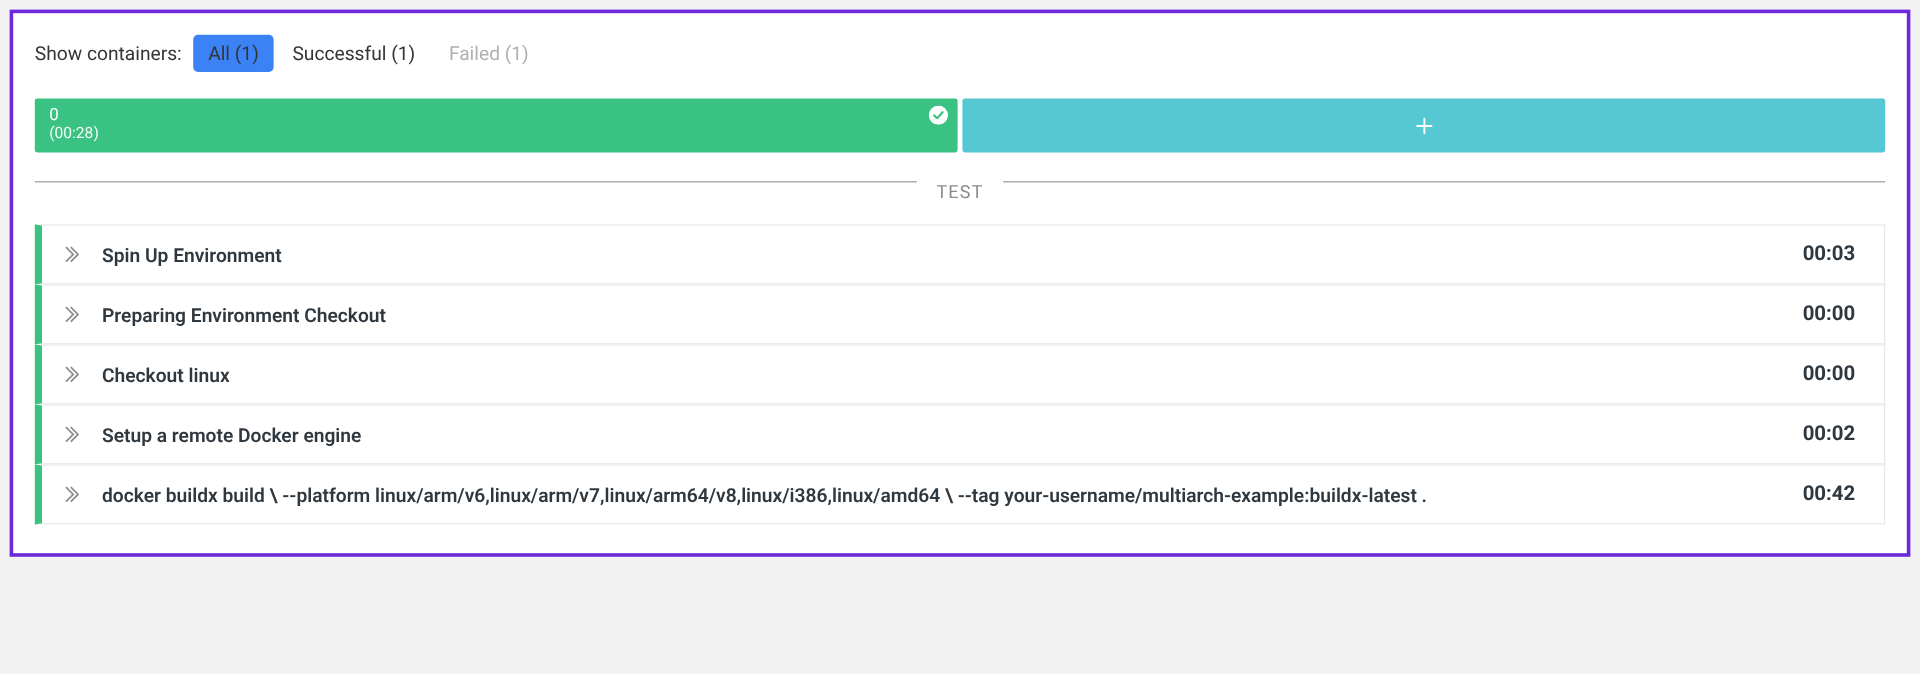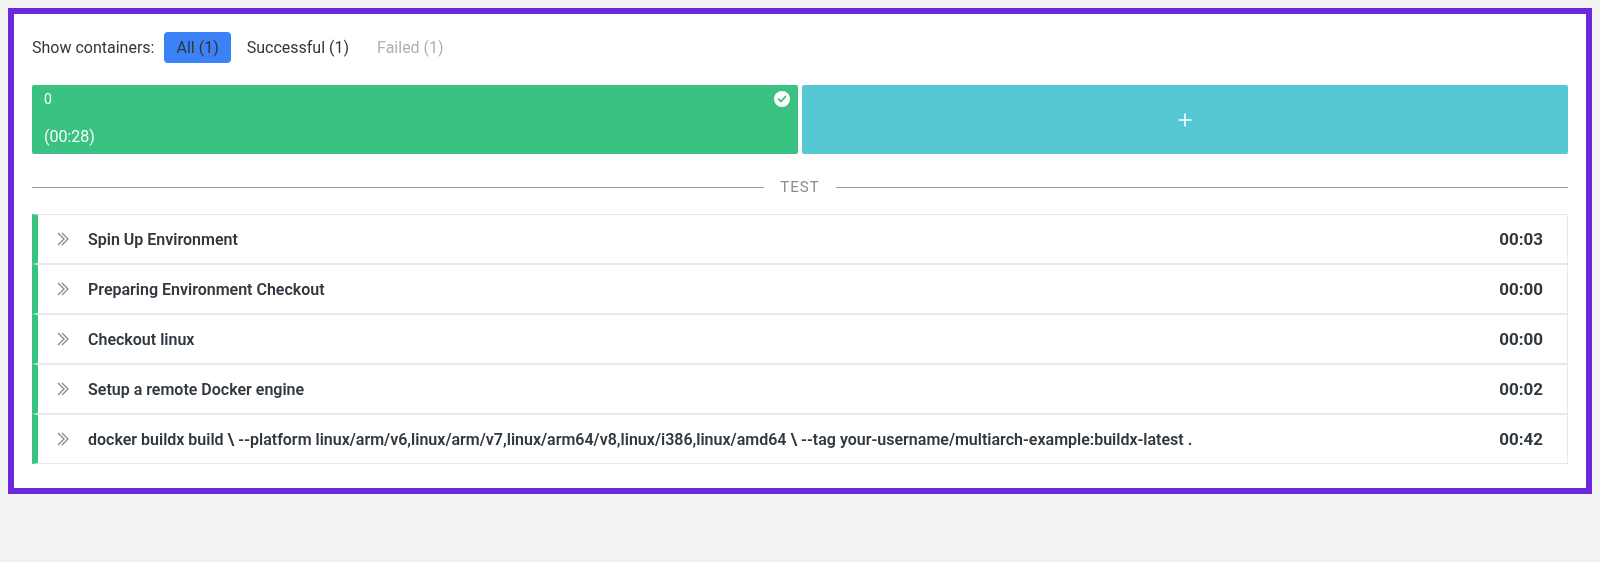--- a/index.html
+++ b/index.html
@@ -3,21 +3,21 @@
   <meta charset="utf-8">
   <style>
     * { box-sizing: border-box; margin: 0; padding: 0; }
     body { 
       background: #f2f2f2; 
       font-family: -apple-system, BlinkMacSystemFont, "Segoe UI", Roboto, Helvetica, Arial, sans-serif;
       padding: 8px;
     }
     .panel {
       background: #ffffff;
-      border: 6px solid #6d28d9;
+      border: 3px solid #6d28d9;
       padding: 18px 18px 24px 18px;
       width: 100%;
     }
     .filter-row {
       display: flex;
       align-items: center;
       gap: 4px;
       margin-bottom: 22px;
       font-size: 16px;
       color: #343537;
@@ -41,41 +41,40 @@
     .box-green {
       position: relative;
       flex: 1 1 50%;
       background: #39c281;
       color: #ffffff;
       padding: 6px 12px 8px 12px;
       font-size: 14px;
       border-radius: 2px;
     }
     .box-green .idx { font-size: 14px; }
-    .box-green .dur { font-size: 16px; opacity: 0.95; margin-top: 20px; }
+    .box-green .dur { font-size: 13px; opacity: 0.95; }
     .success-badge {
       position: absolute;
       top: 6px;
       right: 8px;
       width: 16px;
       height: 16px;
     }
     .box-teal {
       flex: 1 1 50%;
       background: #55c8d4;
       display: flex;
       align-items: center;
       justify-content: center;
       border-radius: 2px;
       cursor: pointer;
     }
 
     .divider-row {
       display: flex;
-      align-items: center;
       gap: 16px;
       margin-bottom: 18px;
     }
     .divider-line {
       flex: 1;
       height: 1px;
       background: #9a9a9a;
     }
     .divider-label {
       font-size: 15px;

